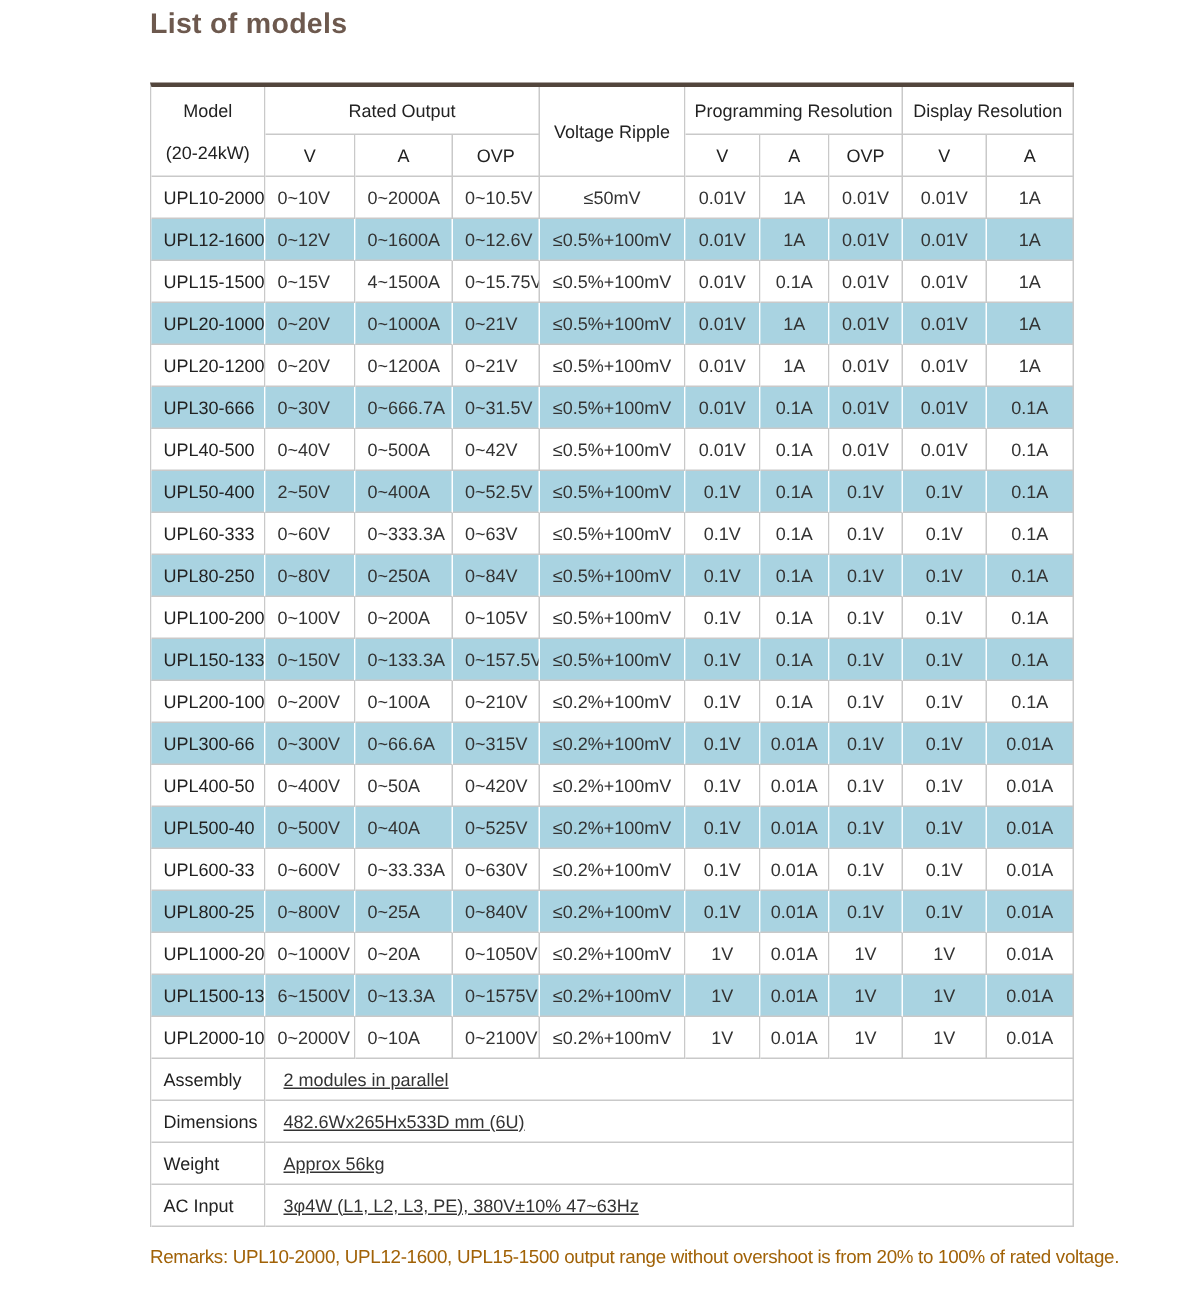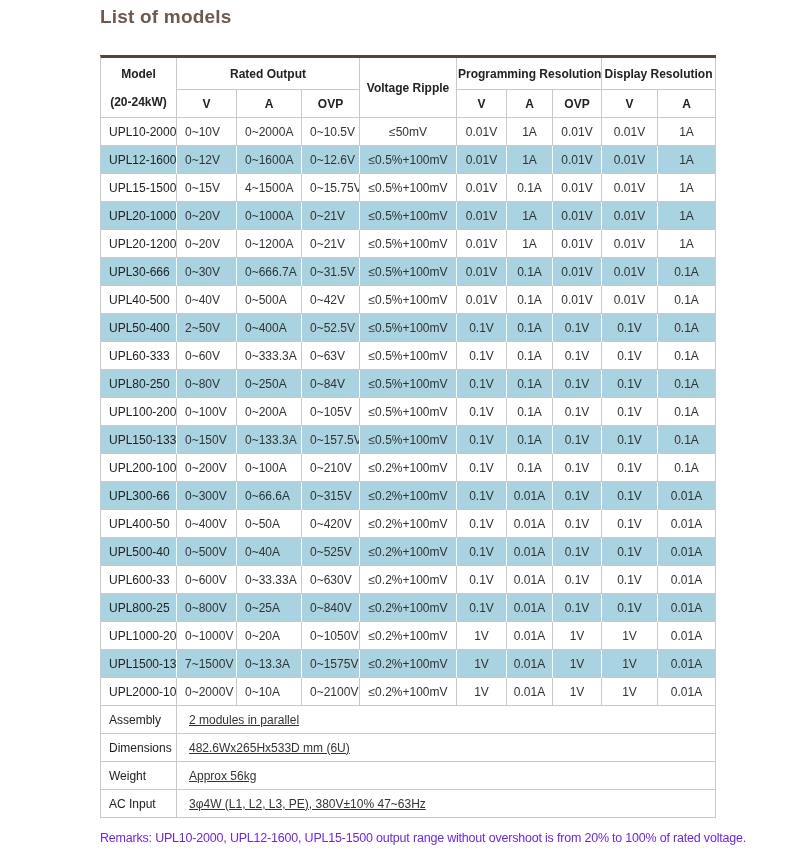--- a/index.html
+++ b/index.html
@@ -40,21 +40,21 @@
     color: var(--text);
   }
   th, td {
     border-right: 1px solid var(--border);
     border-bottom: 1px solid var(--border);
     background: #ffffff;
     overflow: hidden;
     white-space: nowrap;
   }
   thead th {
-    font-weight: bold;
+    font-weight: normal;
     color: var(--text-strong);
     text-align: center;
     vertical-align: middle;
     font-size: 12px;
   }
   thead tr.group-row th { height: 32px; }
   thead tr.sub-row th { height: 28px; }
   .model-header-inner {
     height: 56px;
     display: flex;
@@ -71,21 +71,21 @@
   }
   td.c-left  { text-align: left; padding-left: 8px; }
   td.c-center{ text-align: center; }
   td.spec-value { padding-left: 12px; text-decoration: underline; }
   tr.hl td { background: var(--hl); border-right-color: #ffffff; }
   tr.hl td:last-child { border-right-color: var(--border); }
   .remarks {
     margin: 13px 0 0 0;
     font-size: 12.5px;
     letter-spacing: -0.2px;
-    color: #6d28d9;
+    color: #a16207;
     white-space: nowrap;
   }
 </style>
 </head>
 <body>
 
 <div class="content">
 
   <h1 class="page-title">List of models</h1>
 
@@ -350,21 +350,21 @@
           <td class="c-left">0~1050V</td>
           <td class="c-center">≤0.2%+100mV</td>
           <td class="c-center">1V</td>
           <td class="c-center">0.01A</td>
           <td class="c-center">1V</td>
           <td class="c-center">1V</td>
           <td class="c-center">0.01A</td>
         </tr>
         <tr class="hl">
           <td class="c-model">UPL1500-13</td>
-          <td class="c-left">7~1500V</td>
+          <td class="c-left">6~1500V</td>
           <td class="c-left">0~13.3A</td>
           <td class="c-left">0~1575V</td>
           <td class="c-center">≤0.2%+100mV</td>
           <td class="c-center">1V</td>
           <td class="c-center">0.01A</td>
           <td class="c-center">1V</td>
           <td class="c-center">1V</td>
           <td class="c-center">0.01A</td>
         </tr>
         <tr>

